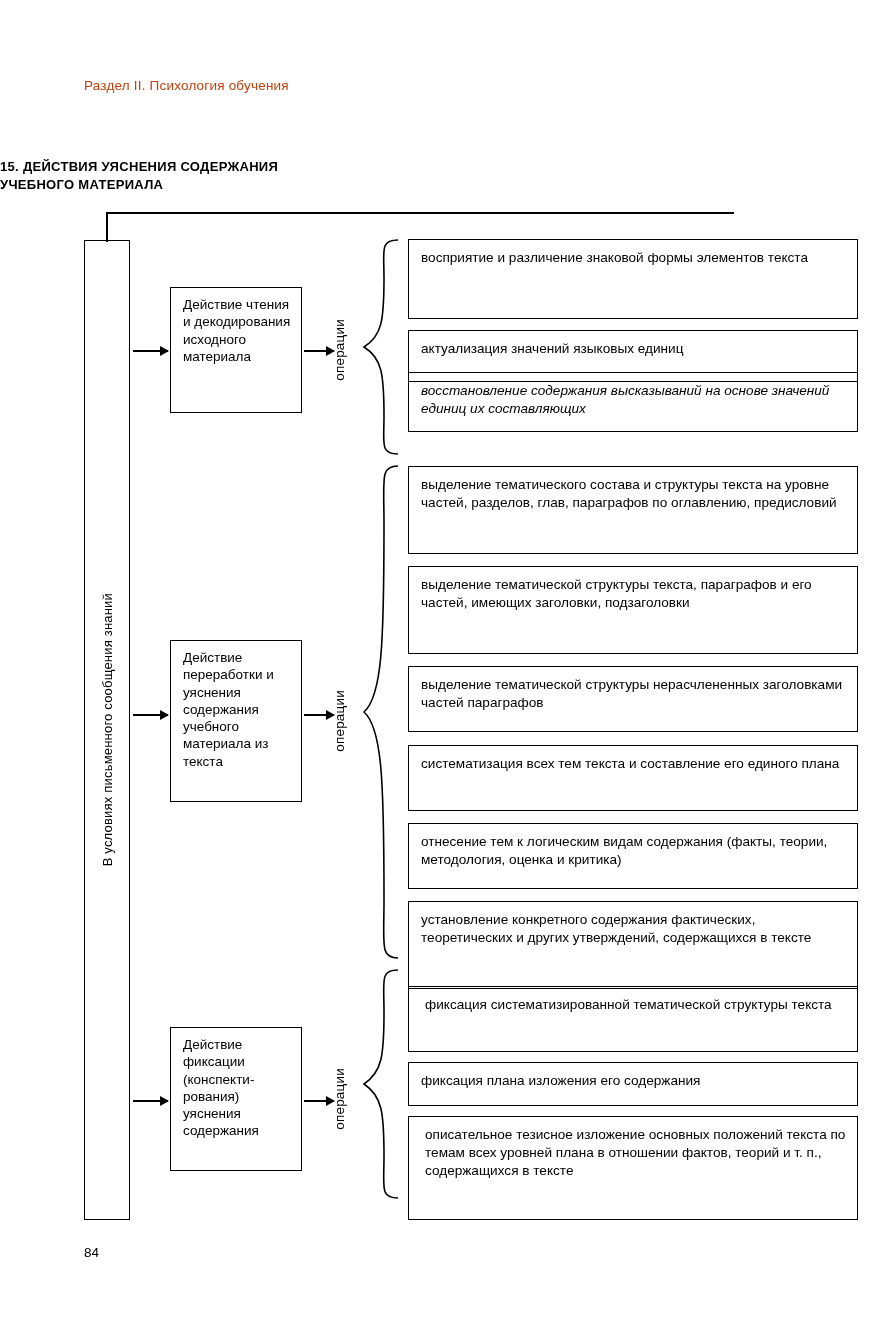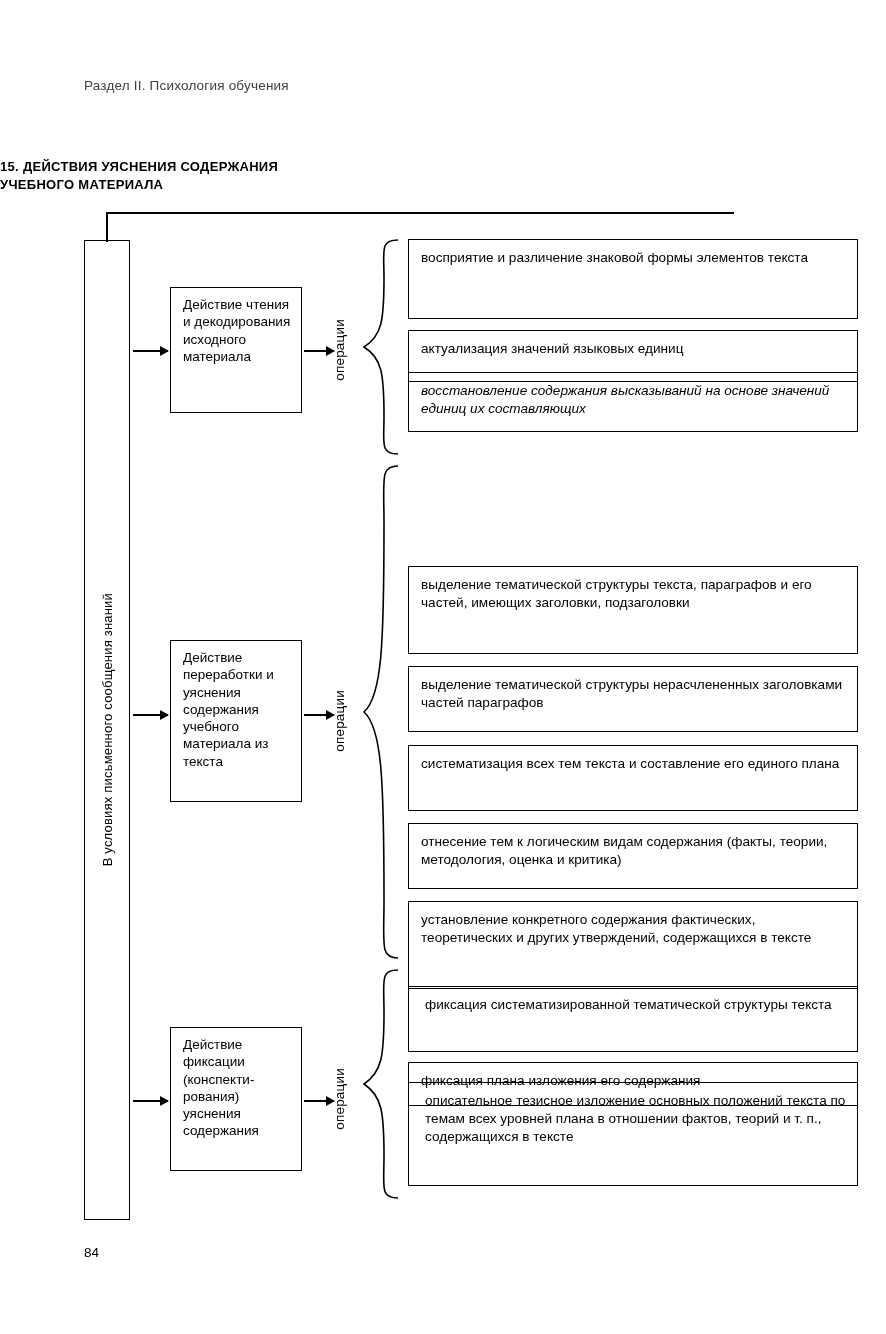--- a/index.html
+++ b/index.html
@@ -20,21 +20,21 @@
     left: 0; top: 0;
     width: 886px;
     height: 1334px;
   }
   .running-head {
     position: absolute;
     left: 84px;
     top: 78px;
     font-size: 13.5px;
     letter-spacing: 0.2px;
-    color: #404040;
+    color: #c2410c;
   }
   .title {
     position: absolute;
     left: 0;
     top: 158px;
     width: 886px;
     text-align: left;
     font-size: 13px;
     font-weight: bold;
     line-height: 1.35;
@@ -194,20 +194,23 @@
     <span>Действие переработки и уяснения содержания учебного материала из текста</span>
   </div>
   <div class="arrow" style="left:304px; top:714px; width:30px;"></div>
   <div class="op-label" style="left:326px; top:640px; width:26px; height:162px;">
     <span>операции</span>
   </div>
   <svg class="brace" style="left:358px; top:464px;" width="46" height="496" viewBox="0 0 46 496" fill="none">
     <path d="M40 2 C22 2, 26 14, 26 60 C26 180, 24 232, 6 248 C24 264, 26 316, 26 436 C26 482, 22 494, 40 494" stroke="#000" stroke-width="1.6" fill="none"></path>
   </svg>
 
+  <div class="item-box" style="top:466px; height:88px;">
+    <span>выделение тематического состава и структуры текста на уровне частей, разделов, глав, пара­графов по оглавлению, предисловий</span>
+  </div>
   <div class="item-box" style="top:566px; height:88px;">
     <span>выделение тематической структуры текста, пара­графов и его частей, имеющих заголовки, подза­головки</span>
   </div>
   <div class="item-box" style="top:666px; height:66px;">
     <span>выделение тематической структуры нерасчле­ненных заголовками частей параграфов</span>
   </div>
   <div class="item-box" style="top:823px; height:66px;">
     <span>отнесение тем к логическим видам содержания (факты, теории, методология, оценка и критика)</span>
   </div>
   <div class="item-box" style="top:745px; height:66px;">
@@ -228,19 +231,19 @@
   <svg class="brace" style="left:358px; top:968px;" width="46" height="232" viewBox="0 0 46 232" fill="none">
     <path d="M40 2 C22 2, 26 12, 26 44 C26 88, 24 104, 6 116 C24 128, 26 144, 26 188 C26 220, 22 230, 40 230" stroke="#000" stroke-width="1.6" fill="none"></path>
   </svg>
 
   <div class="item-box" style="top:986px; height:66px;padding-left:16px;">
     <span>фиксация систематизированной тематической структуры текста</span>
   </div>
   <div class="item-box" style="top:1062px; height:44px;">
     <span>фиксация плана изложения его содержания</span>
   </div>
-  <div class="item-box" style="top:1082px; height:104px;padding-left:16px;">
+  <div class="item-box" style="top:1116px; height:104px;padding-left:16px;">
     <span>описательное тезисное изложение основных по­ложений текста по темам всех уровней плана в отношении фактов, теорий и т. п., содержащих­ся в тексте</span>
   </div>
 
   <div class="page-number">84</div>
 
 </div>
 
 </body></html>

